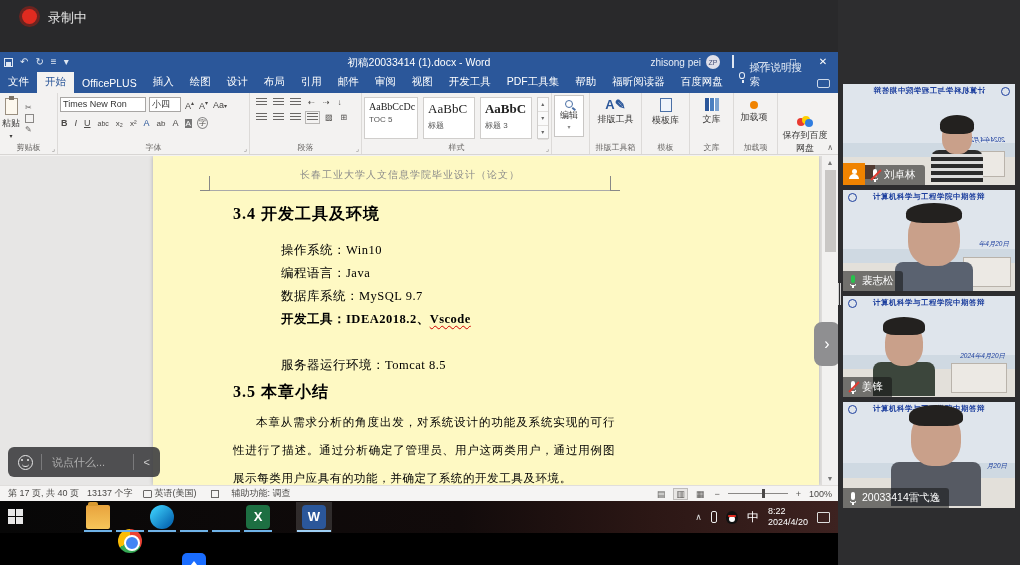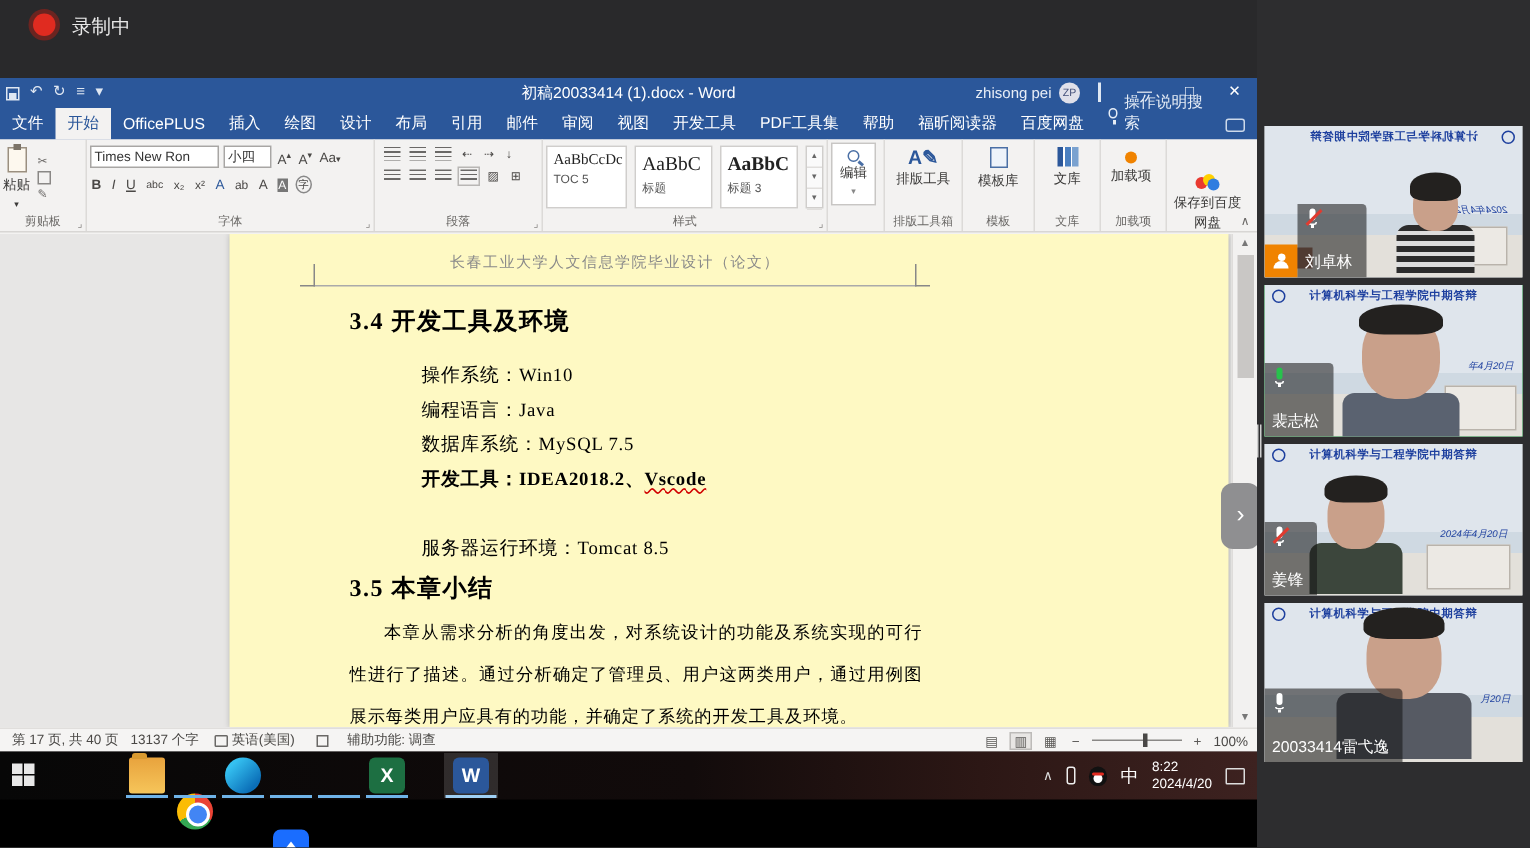--- a/index.html
+++ b/index.html
@@ -144,21 +144,21 @@
   .banner{position:absolute;left:0;top:2px;width:100%;text-align:center;font-size:7.5px;font-weight:bold;color:#1d3f9e;letter-spacing:.5px;white-space:nowrap;}
   .blogo{position:absolute;top:3px;width:9px;height:9px;border:1px solid #1d3f9e;border-radius:50%;}
   .vdate{position:absolute;font-size:6.5px;font-style:italic;color:#1d3f9e;white-space:nowrap;}
   .mirror{transform:scaleX(-1);}
   .bldg{position:absolute;background:#9a6a58;}
   .bldg.w{background:#ece9e4;border:1px solid #b9b3ab;}
   .person{position:absolute;}
   .head{margin:0 auto;background:#c9a08a;border-radius:46% 46% 42% 42%;position:relative;}
   .hair{position:absolute;left:-2px;top:-5px;right:-2px;height:55%;background:#23211f;border-radius:50% 50% 30% 30%;}
   .body{background:#3c3f46;border-radius:8px 8px 0 0;margin:-4px auto 0;}
-  .nametag{position:absolute;left:0;bottom:0;background:rgba(20,20,20,.55);color:#fff;font-size:10.5px;display:flex;align-items:flex-start;gap:16px;padding:3px 9px 3px 5px;border-radius:0 3px 0 0;flex-direction:column;}
+  .nametag{position:absolute;left:0;bottom:0;background:rgba(20,20,20,.55);color:#fff;font-size:10.5px;display:flex;align-items:center;gap:4px;padding:3px 9px 3px 5px;border-radius:0 3px 0 0;}
   .micwrap{position:relative;width:10px;height:13px;}
   .miccap{position:absolute;left:3px;top:0;width:4px;height:8px;background:#fff;border-radius:2px;}
   .miccap.on{background:#27c24c;}
   .micbase{position:absolute;left:2px;top:9px;width:6px;height:2px;border-bottom:1px solid #fff;border-left:1px solid #fff;border-right:1px solid #fff;border-radius:0 0 4px 4px;}
   .micstem{position:absolute;left:4px;top:11px;width:2px;height:2px;background:#fff;}
   .micmute:after{content:"";position:absolute;left:-1px;top:5px;width:14px;height:2px;background:#e03b30;transform:rotate(-45deg);}
   .hostbadge{position:absolute;left:0;bottom:0;width:22px;height:22px;background:#f08300;display:flex;align-items:center;justify-content:center;}
   .hb-person{width:10px;height:10px;position:relative;}
   .hb-person:before{content:"";position:absolute;left:2.5px;top:0;width:5px;height:5px;border-radius:50%;background:#fff;}
   .hb-person:after{content:"";position:absolute;left:0;top:5px;width:10px;height:5px;border-radius:5px 5px 0 0;background:#fff;}
@@ -368,21 +368,21 @@
       <div class="page">
         <div class="cornL"></div>
         <div class="cornR"></div>
         <div class="hdrtxt">长春工业大学人文信息学院毕业设计（论文）</div>
         <div class="hdrline"></div>
 
         <div class="h1" style="top:48px;">3.4 开发工具及环境</div>
 
         <div class="docline-row" style="top:86px;"><span class="doc-line">操作系统：Win10</span></div>
         <div class="docline-row" style="top:109px;"><span class="doc-line">编程语言：Java</span></div>
-        <div class="docline-row" style="top:132px;"><span class="doc-line">数据库系统：MySQL 7.5</span></div>
+        <div class="docline-row" style="top:132px;"><span class="doc-line">数据库系统：MySQL 9.7</span></div>
         <div class="docline-row" style="top:155px;font-weight:bold;"><span class="doc-line">开发工具：IDEA2018.2、<span class="sq">Vscode</span></span></div>
         <div class="docline-row" style="top:201px;"><span class="doc-line">服务器运行环境：Tomcat 8.5</span></div>
 
         <div class="h1" style="top:226px;">3.5 本章小结</div>
         <div class="para" style="top:252px;">本章从需求分析的角度出发，对系统设计的功能及系统实现的可行性进行了描述。通过分析确定了管理员、用户这两类用户，通过用例图展示每类用户应具有的功能，并确定了系统的开发工具及环境。</div>
       </div>
 
       <div class="vscroll">
         <div class="arr">▲</div>
         <div class="vthumb"></div>
@@ -405,20 +405,27 @@
         <span class="viewic">−</span>
         <span class="ztrack">
             <span class="zthumb"></span>
           </span>
         <span class="viewic">+</span>
         <span>100%</span>
       </span>
     </div>
   </div>
 
+  <div class="chatpill">
+    <span class="smiley"></span>
+    <span class="chatdiv"></span>
+    <span class="chatph">说点什么...</span>
+    <span class="chatdiv"></span>
+    <span class="chatcol">&lt;</span>
+  </div>
 
   <div class="taskbar">
     <div class="startbtn">
         <i></i>
         <i></i>
         <i></i>
         <i></i>
       </div>
     <div class="tbicon ic-folder" style="left:86px;"></div>
     <div class="tbicon ic-chrome" style="left:118px;"></div>

